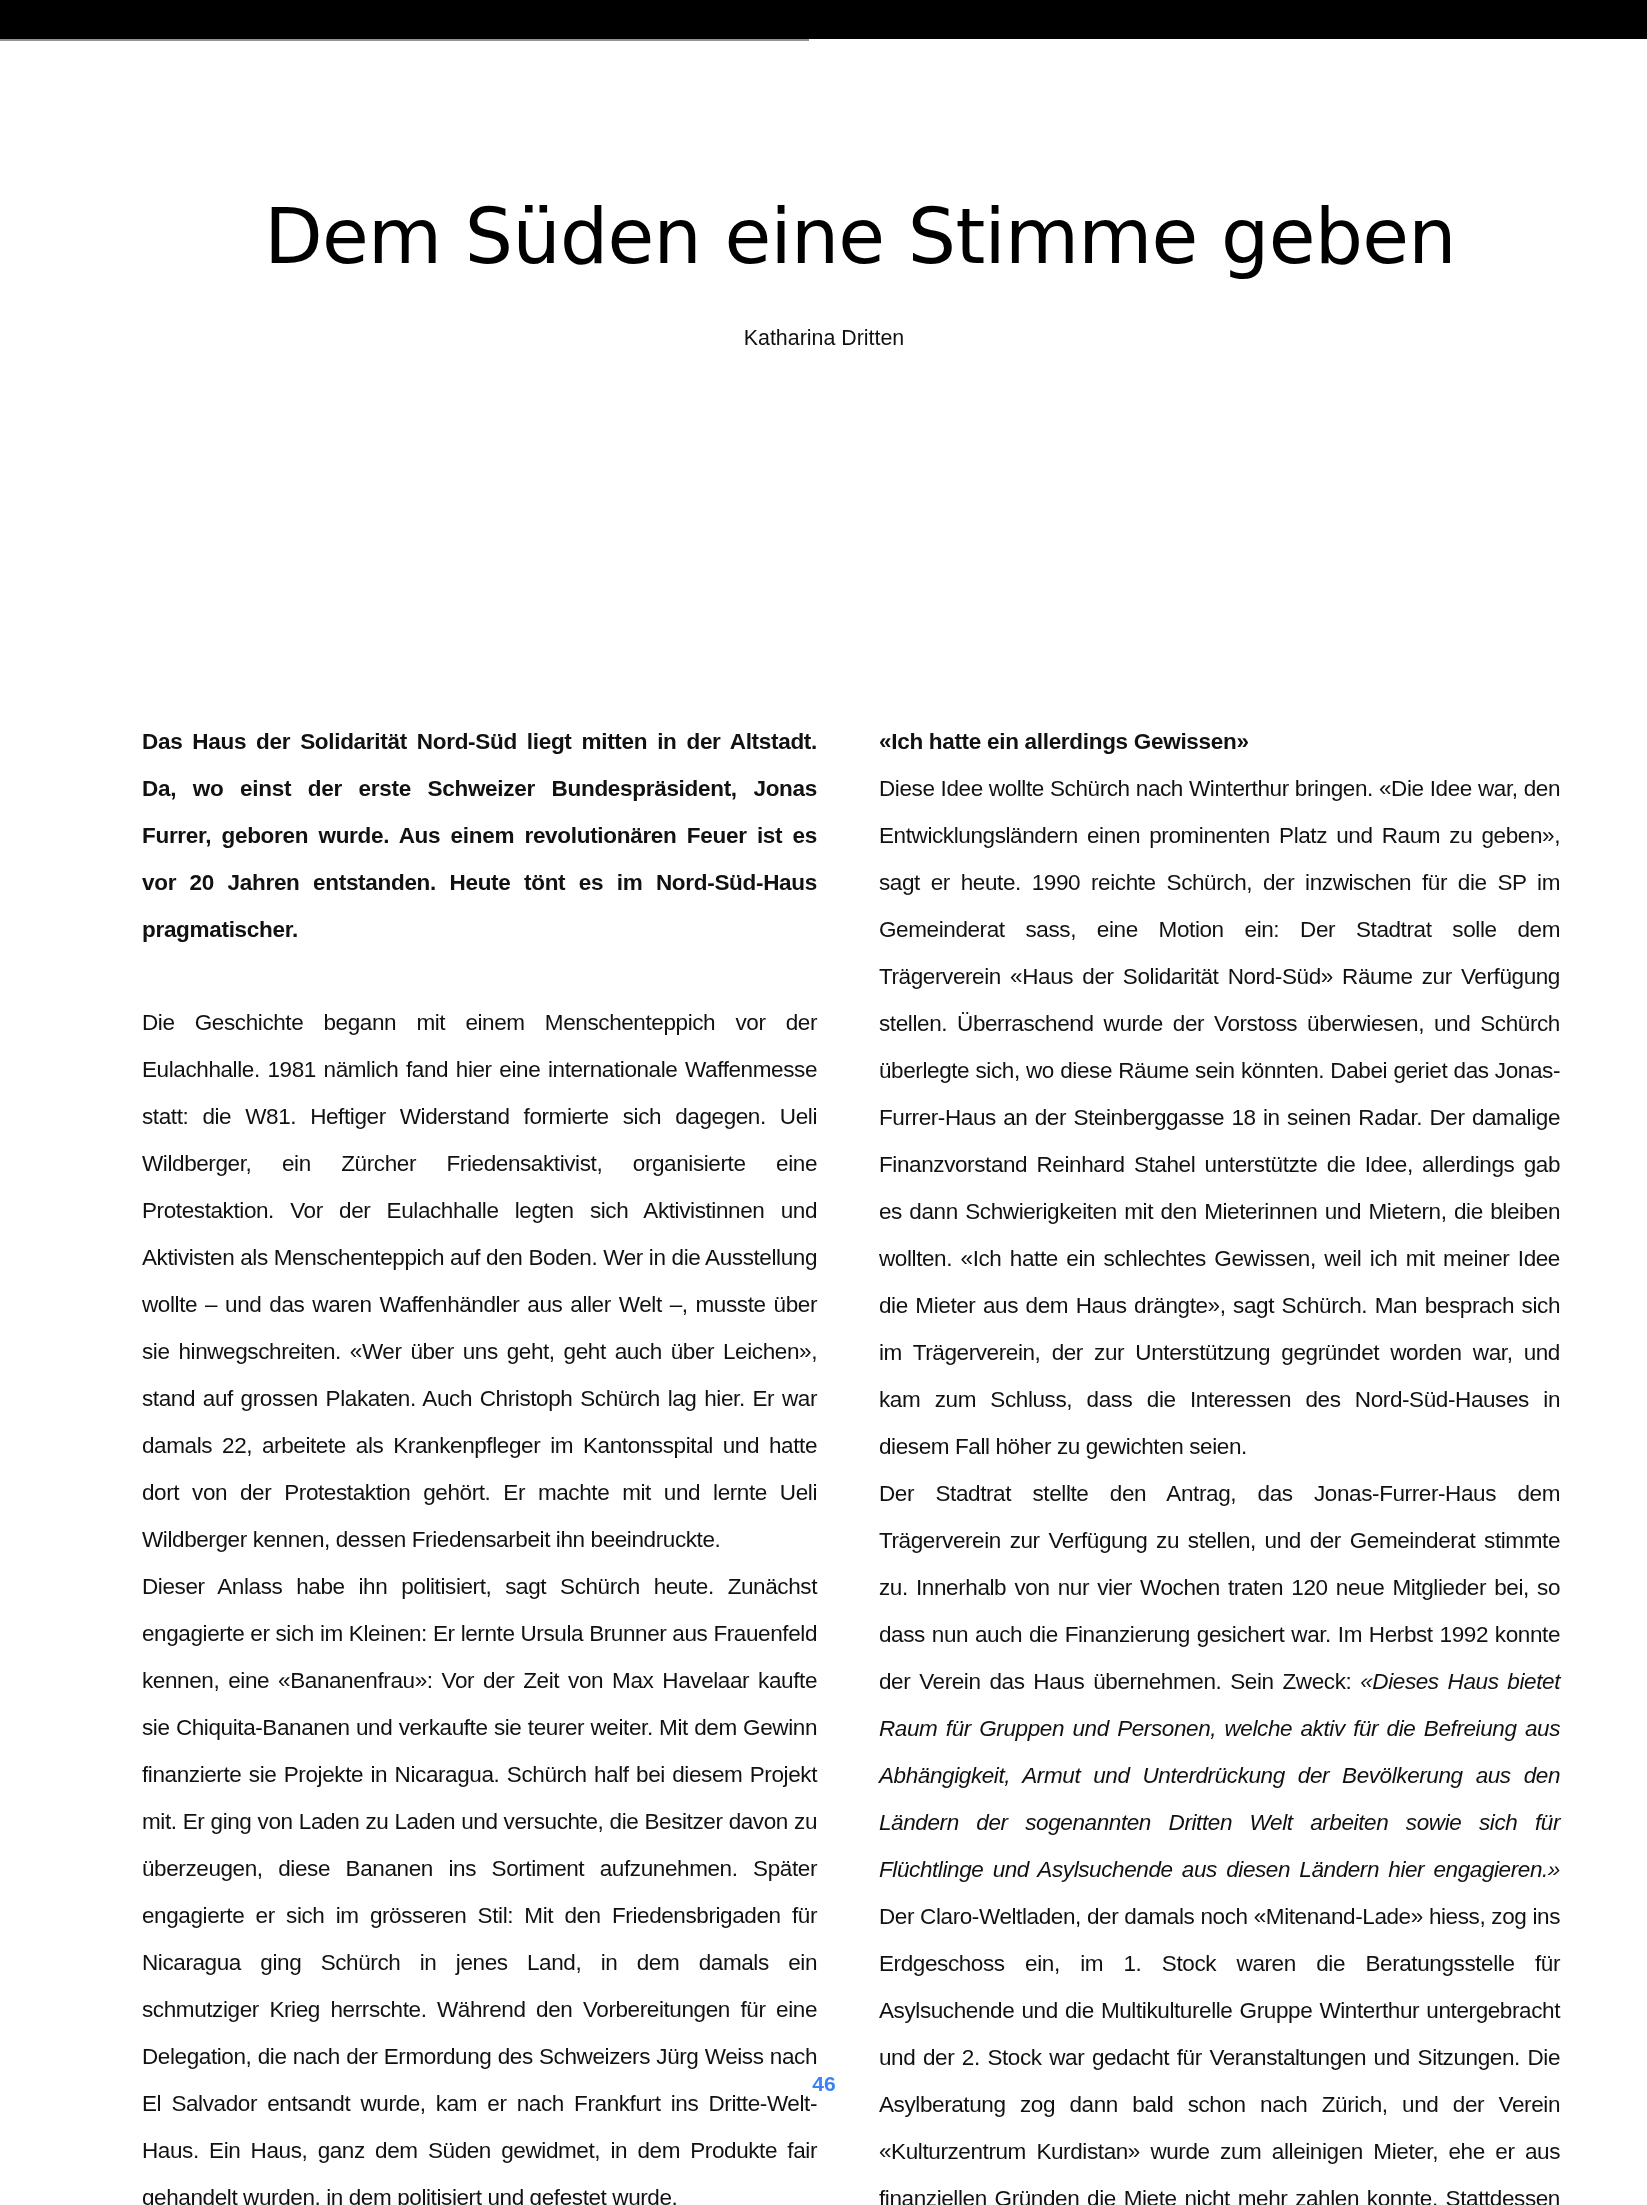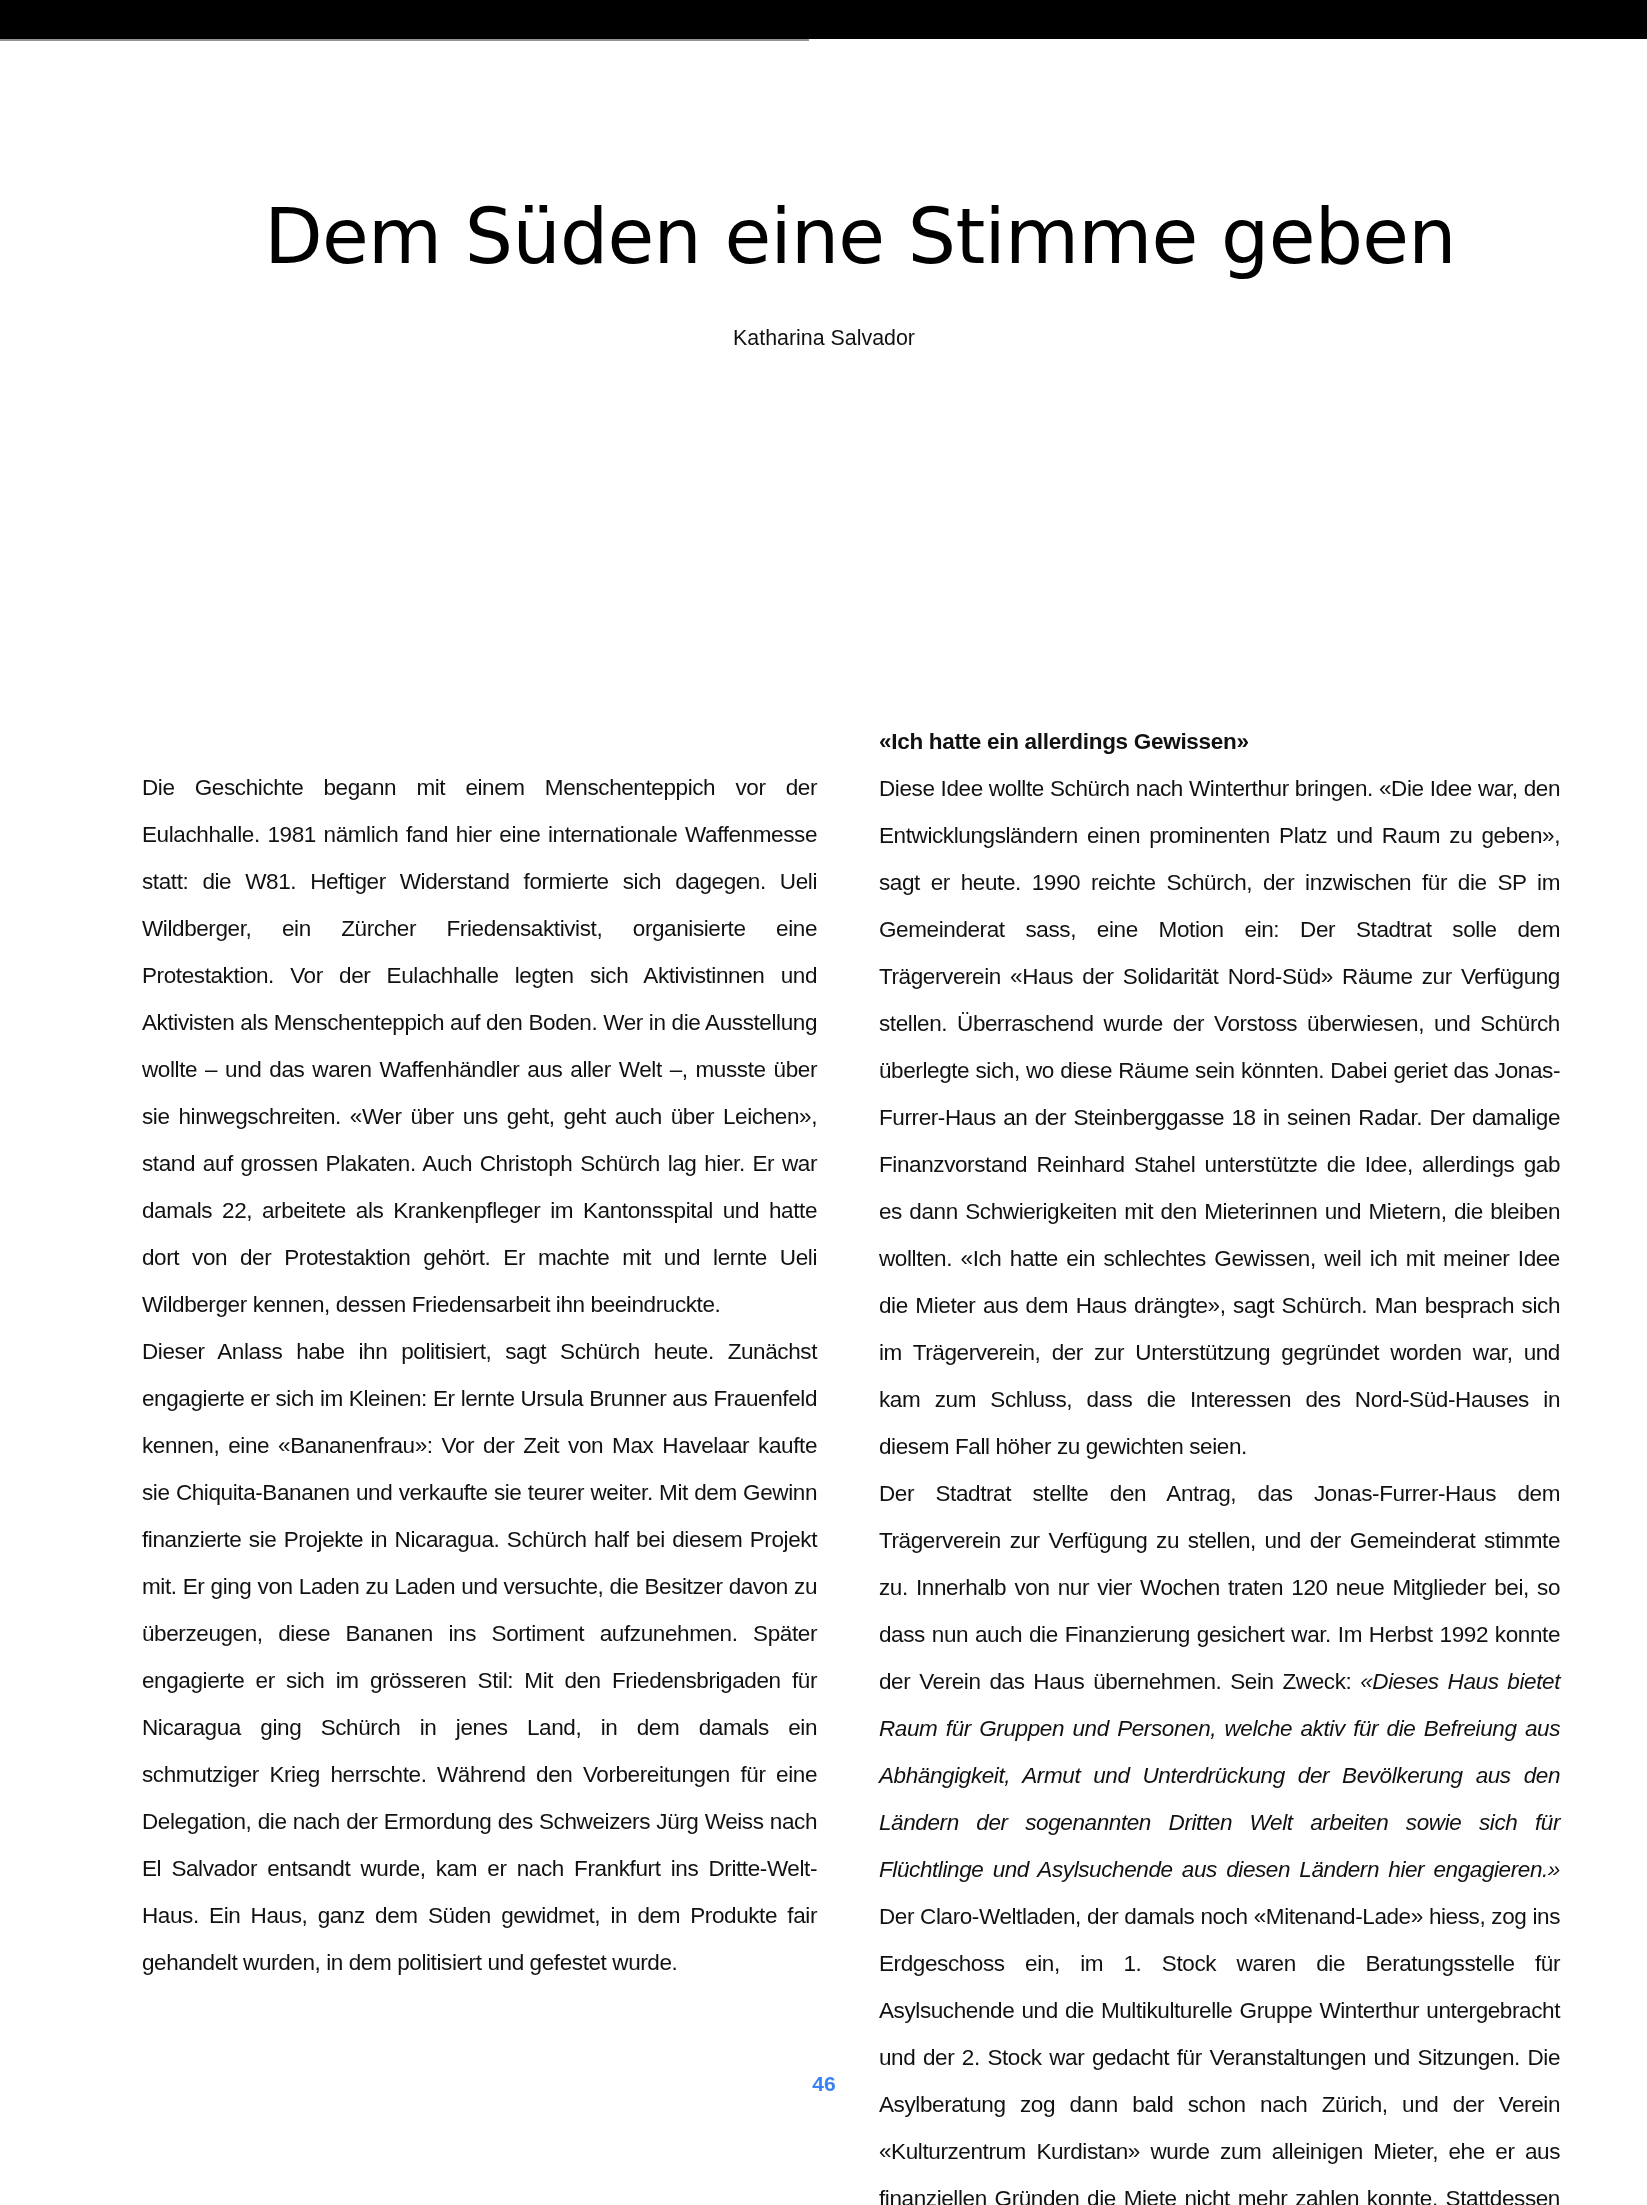--- a/index.html
+++ b/index.html
@@ -32,23 +32,24 @@
     font-size: 21px; font-weight: bold; color: #3b82f6;
   }
 </style>
 </head>
 <body>
 
 <div class="topbar"></div>
 <div class="topbar-edge"></div>
 
 <h1 class="title">Dem Süden eine Stimme geben</h1>
-<div class="author">Katharina Salvador</div>
+<div class="author">Katharina Dritten</div>
 
 <div class="col col-left">
+  <p class="lead">Das Haus der Solidarität Nord-Süd liegt mitten in der Altstadt. Da, wo einst der erste Schweizer Bundespräsident, Jonas Furrer, geboren wurde. Aus einem revolutionären Feuer ist es vor 20 Jahren entstanden. Heute tönt es im Nord-Süd-Haus pragmatischer.</p>
   <div class="gap"></div>
   <p class="body-text">Die Geschichte begann mit einem Menschenteppich vor der Eulachhalle. 1981 nämlich fand hier eine internationale Waffenmesse statt: die W81. Heftiger Widerstand formierte sich dagegen. Ueli Wildberger, ein Zürcher Friedensaktivist, organisierte eine Protestaktion. Vor der Eulachhalle legten sich Aktivistinnen und Aktivisten als Menschenteppich auf den Boden. Wer in die Ausstellung wollte – und das waren Waffenhändler aus aller Welt –, musste über sie hinwegschreiten. «Wer über uns geht, geht auch über Leichen», stand auf grossen Plakaten. Auch Christoph Schürch lag hier. Er war damals 22, arbeitete als Krankenpfleger im Kantonsspital und hatte dort von der Protestaktion gehört. Er machte mit und lernte Ueli Wildberger kennen, dessen Friedensarbeit ihn beeindruckte.</p>
   <p class="body-text">Dieser Anlass habe ihn politisiert, sagt Schürch heute. Zunächst engagierte er sich im Kleinen: Er lernte Ursula Brunner aus Frauenfeld kennen, eine «Bananenfrau»: Vor der Zeit von Max Havelaar kaufte sie Chiquita-Bananen und verkaufte sie teurer weiter. Mit dem Gewinn finanzierte sie Projekte in Nicaragua. Schürch half bei diesem Projekt mit. Er ging von Laden zu Laden und versuchte, die Besitzer davon zu überzeugen, diese Bananen ins Sortiment aufzunehmen. Später engagierte er sich im grösseren Stil: Mit den Friedensbrigaden für Nicaragua ging Schürch in jenes Land, in dem damals ein schmutziger Krieg herrschte. Während den Vorbereitungen für eine Delegation, die nach der Ermordung des Schweizers Jürg Weiss nach El Salvador entsandt wurde, kam er nach Frankfurt ins Dritte-Welt-Haus. Ein Haus, ganz dem Süden gewidmet, in dem Produkte fair gehandelt wurden, in dem politisiert und gefestet wurde.</p>
 </div>
 
 <div class="col col-right">
   <p class="subhead">«Ich hatte ein allerdings Gewissen»</p>
   <p class="body-text">Diese Idee wollte Schürch nach Winterthur bringen. «Die Idee war, den Entwicklungsländern einen prominenten Platz und Raum zu geben», sagt er heute. 1990 reichte Schürch, der inzwischen für die SP im Gemeinderat sass, eine Motion ein: Der Stadtrat solle dem Trägerverein «Haus der Solidarität Nord-Süd» Räume zur Verfügung stellen. Überraschend wurde der Vorstoss überwiesen, und Schürch überlegte sich, wo diese Räume sein könnten. Dabei geriet das Jonas-Furrer-Haus an der Steinberggasse 18 in seinen Radar. Der damalige Finanzvorstand Reinhard Stahel unterstützte die Idee, allerdings gab es dann Schwierigkeiten mit den Mieterinnen und Mietern, die bleiben wollten. «Ich hatte ein schlechtes Gewissen, weil ich mit meiner Idee die Mieter aus dem Haus drängte», sagt Schürch. Man besprach sich im Trägerverein, der zur Unterstützung gegründet worden war, und kam zum Schluss, dass die Interessen des Nord-Süd-Hauses in diesem Fall höher zu gewichten seien.</p>
   <p class="body-text"><span>Der Stadtrat stellte den Antrag, das Jonas-Furrer-Haus dem Trägerverein zur Verfügung zu stellen, und der Gemeinderat stimmte zu. Innerhalb von nur vier Wochen traten 120 neue Mitglieder bei, so dass nun auch die Finanzierung gesichert war. Im Herbst 1992 konnte der Verein das Haus übernehmen. Sein Zweck: </span><em>«Dieses Haus bietet Raum für Gruppen und Personen, welche aktiv für die Befreiung aus Abhängigkeit, Armut und Unterdrückung der Bevölkerung aus den Ländern der sogenannten Dritten Welt arbeiten sowie sich für Flüchtlinge und Asylsuchende aus diesen Ländern hier engagieren.»</em><span> Der Claro-Weltladen, der damals noch «Mitenand-Lade» hiess, zog ins Erdgeschoss ein, im 1. Stock waren die Beratungsstelle für Asylsuchende und die Multikulturelle Gruppe Winterthur untergebracht und der 2. Stock war gedacht für Veranstaltungen und Sitzungen. Die Asylberatung zog dann bald schon nach Zürich, und der Verein «Kulturzentrum Kurdistan» wurde zum alleinigen Mieter, ehe er aus finanziellen Gründen die Miete nicht mehr zahlen konnte. Stattdessen zog die Gassenarbeit</span></p>
 </div>

